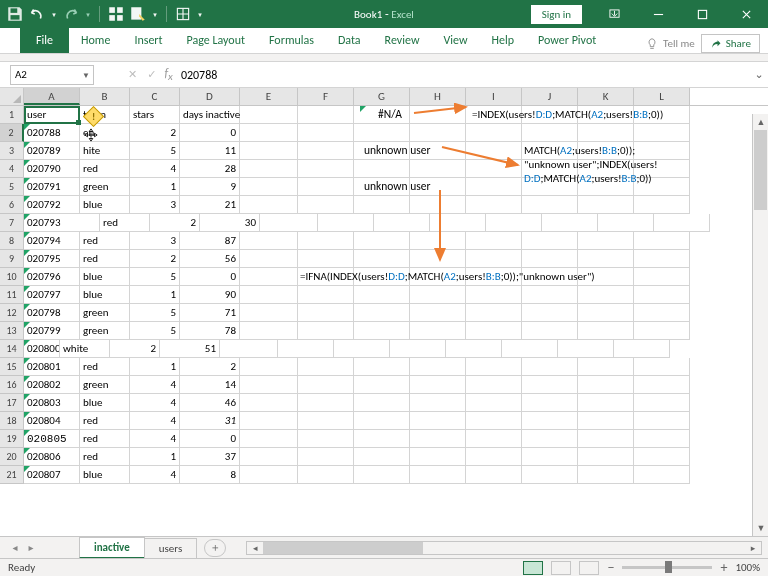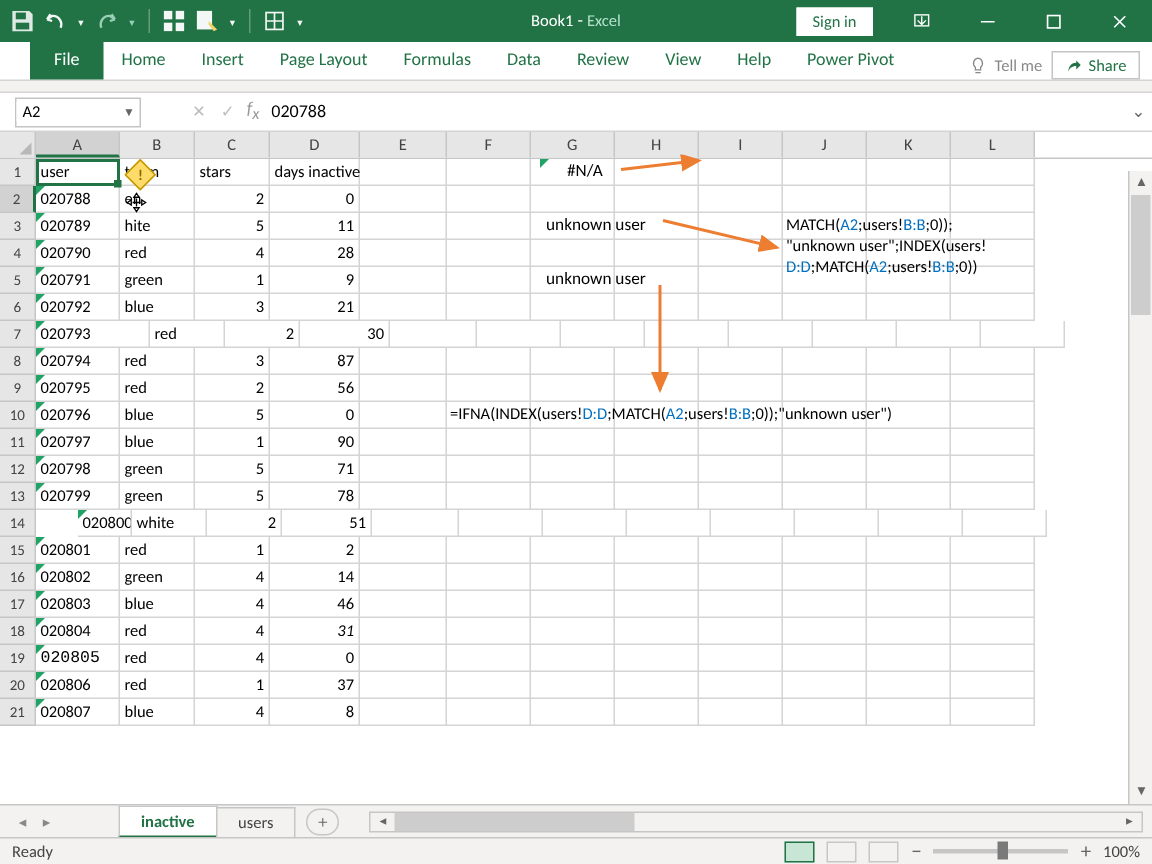--- a/index.html
+++ b/index.html
@@ -401,21 +401,21 @@
         <div class="cell" style="width: 56px;"></div>
         <div class="cell" style="width: 56px;"></div>
         <div class="cell" style="width: 56px;"></div>
         <div class="cell" style="width: 56px;"></div>
         <div class="cell" style="width: 56px;"></div>
         <div class="cell" style="width: 56px;"></div>
         <div class="cell" style="width: 56px;"></div>
       </div>
       <div class="row">
         <div class="rh">14</div>
-        <div class="cell green-tri" style="width: 36px; margin-left: 28px;">020800</div>
+        <div class="cell green-tri" style="width: 36px;">020800</div>
         <div class="cell" style="width: 50px;">white</div>
         <div class="cell num" style="width: 50px;">2</div>
         <div class="cell num" style="width: 60px;">51</div>
         <div class="cell" style="width: 58px;"></div>
         <div class="cell" style="width: 56px;"></div>
         <div class="cell" style="width: 56px;"></div>
         <div class="cell" style="width: 56px;"></div>
         <div class="cell" style="width: 56px;"></div>
         <div class="cell" style="width: 56px;"></div>
         <div class="cell" style="width: 56px;"></div>
@@ -537,20 +537,21 @@
   <svg class="move-cursor" style="left:84px;top:40px" viewBox="0 0 16 16">
       <path d="M8 1l2 3H6zM8 15l-2-3h4zM1 8l3-2v4zM15 8l-3 2V6zM8 5v6M5 8h6" stroke="#000" stroke-width="1" fill="#fff"></path>
     </svg>
 
   <div class="overlay-formula" style="left:378px;top:19px;font-weight:normal">#N/A</div>
   <div class="overlay-formula" style="left:364px;top:55px">unknown user</div>
   <div class="overlay-formula" style="left:364px;top:91px">unknown user</div>
 
   <div style="position:absolute;left:360px;top:18px;width:0;height:0;border-top:6px solid #21a366;border-right:6px solid transparent"></div>
 
+  <div class="overlay-formula" id="f1" style="left:472px;top:19px"><span class="fn">=INDEX(</span><span class="sheet">users!</span><span class="ref">D:D</span><span class="fn">;MATCH(</span><span class="ref">A2</span><span class="fn">;</span><span class="sheet">users!</span><span class="ref">B:B</span><span class="fn">;0))</span></div>
 
   <div id="f2" style="position:absolute;left:524px;top:55px">
       <div class="overlay-formula" style="position: static;"><span class="fn">MATCH(</span><span class="ref">A2</span><span class="fn">;</span><span class="sheet">users!</span><span class="ref">B:B</span><span class="fn">;0));</span></div>
       <div class="overlay-formula" style="position: static;"><span class="fn">"unknown user";INDEX(</span><span class="sheet">users!</span></div>
       <div class="overlay-formula" style="position: static;"><span class="ref">D:D</span><span class="fn">;MATCH(</span><span class="ref">A2</span><span class="fn">;</span><span class="sheet">users!</span><span class="ref">B:B</span><span class="fn">;0))</span></div>
     </div>
 
   <div class="overlay-formula" id="f3" style="left:300px;top:181px"><span class="fn">=IFNA(INDEX(</span><span class="sheet">users!</span><span class="ref">D:D</span><span class="fn">;MATCH(</span><span class="ref">A2</span><span class="fn">;</span><span class="sheet">users!</span><span class="ref">B:B</span><span class="fn">;0));"unknown user")</span></div>
 
   <svg class="arrow" style="left:410px;top:15px;width:62px;height:16px">

